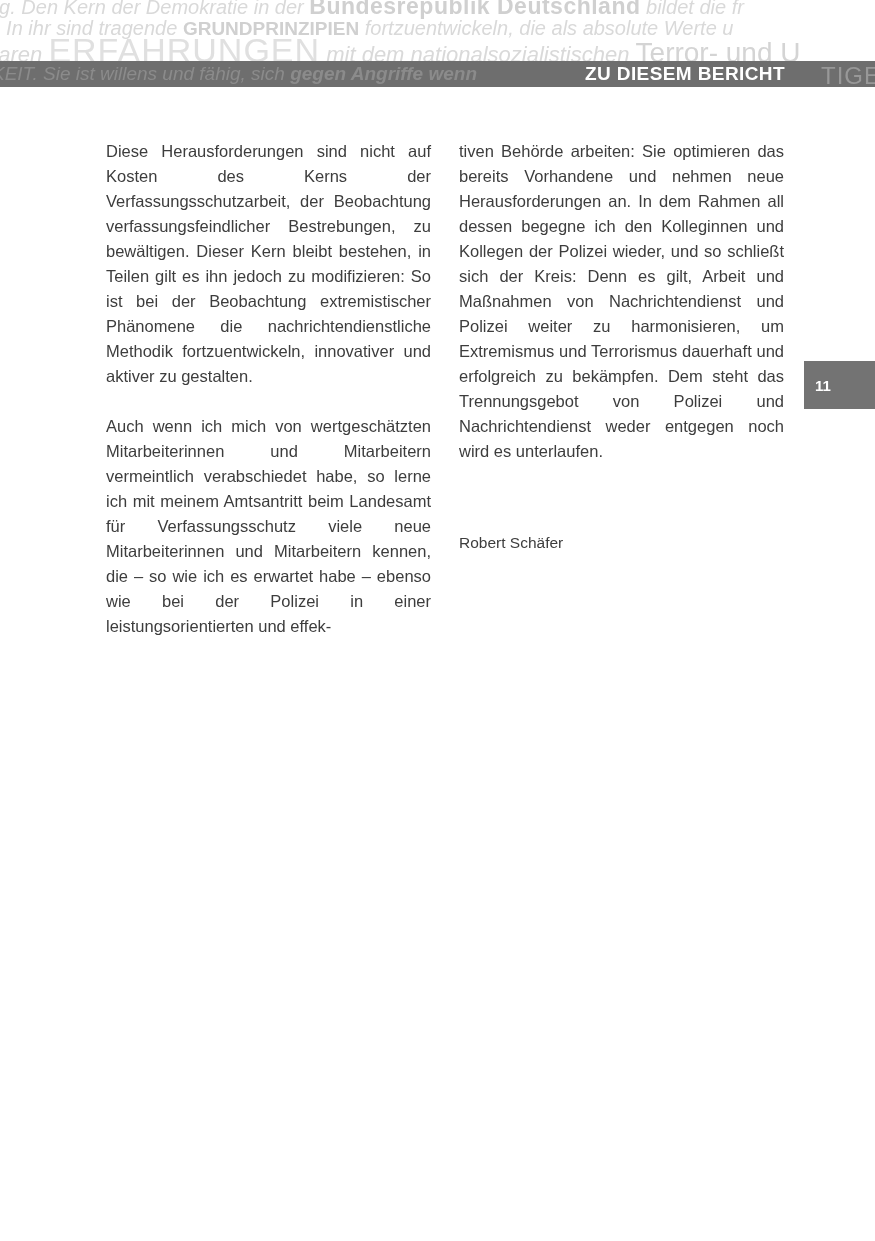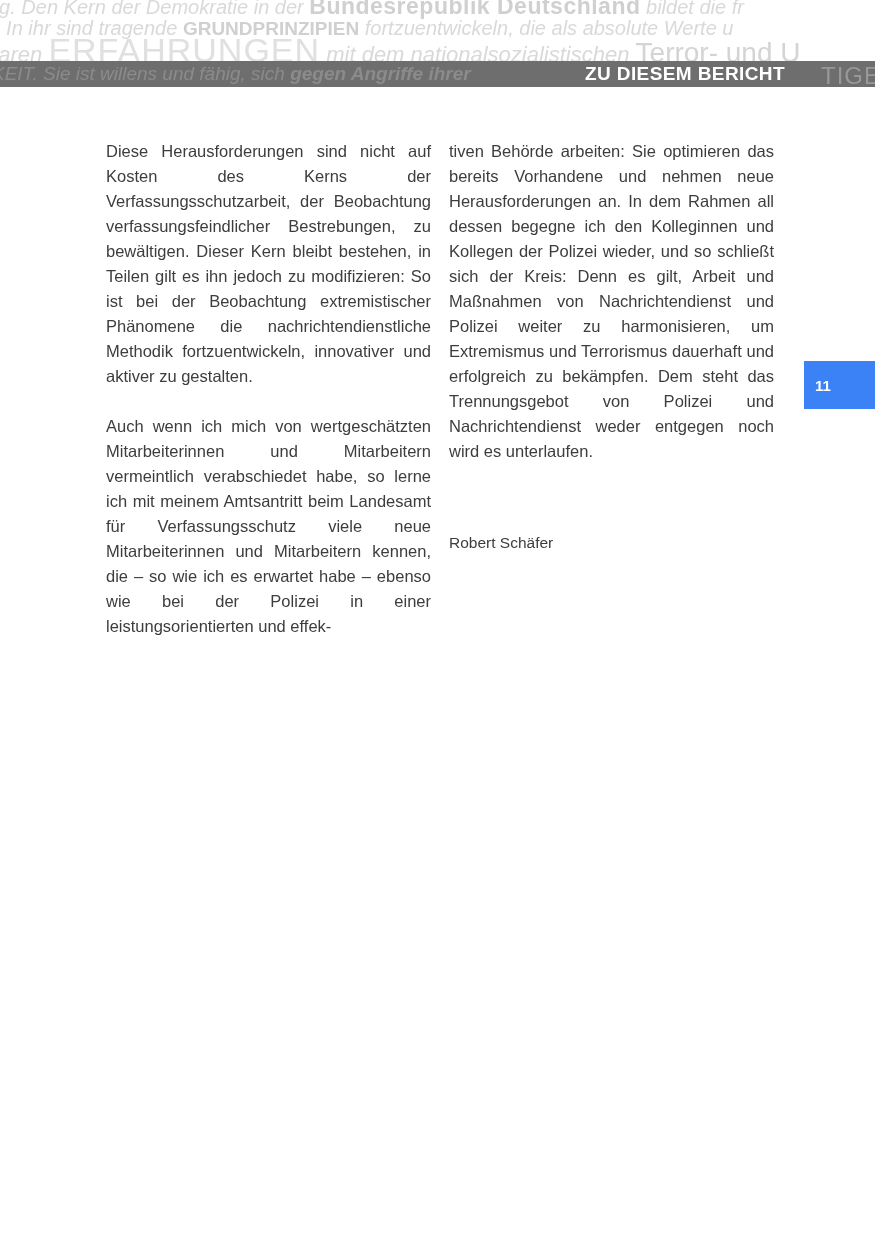--- a/index.html
+++ b/index.html
@@ -70,35 +70,35 @@
     font-size: 19px; font-weight: bold;
     letter-spacing: .4px;
     z-index: 2;
   }
 
   
   .page-tab {
     position: absolute;
     top: 361px; right: 0;
     width: 71px; height: 48px;
-    background: #3b82f6;
+    background: #737373;
     color: #ffffff;
     font-size: 15px; font-weight: bold;
     display: flex; align-items: center;
     padding-left: 11px;
     box-sizing: border-box;
   }
 
   
   .content {
     position: absolute;
     top: 139px; left: 106px;
     width: 679px;
     display: flex;
-    gap: 18px;
+    gap: 28px;
   }
   .col {
     width: 325px;
     color: #3d3d3d;
     font-size: 16.5px;
     line-height: 25px;
     text-align: justify;
     hyphens: auto;
     overflow-wrap: break-word;
   }
@@ -118,21 +118,21 @@
 
 <div class="header-zone">
 
   <div class="wm-line wm-l1"><span>ng. Den Kern der Demokratie in der </span><span class="wm-strong">Bundesrepublik Deutschland</span><span> bildet die fr</span></div>
 
   <div class="wm-line wm-l2"><span>. In ihr sind tragende </span><span class="wm-caps">GRUNDPRINZIPIEN</span><span> fortzuentwickeln, die als absolute Werte u</span></div>
 
   <div class="wm-line wm-l3"><span>baren </span><span class="wm-big">ERFAHRUNGEN</span><span> mit dem nationalsozialistischen </span><span class="wm-med">Terror- und U</span></div>
 
   <div class="banner">
-    <div class="wm-l4"><span>KEIT. Sie ist willens und fähig, sich </span><span class="wm-b">gegen Angriffe ihrer</span></div>
+    <div class="wm-l4"><span>KEIT. Sie ist willens und fähig, sich </span><span class="wm-b">gegen Angriffe wenn</span></div>
     <div class="wm-l4r">TIGE</div>
     <div class="banner-label">ZU DIESEM BERICHT</div>
   </div>
 
 </div>
 
 <div class="page-tab">
   <span>11</span>
 </div>
 

